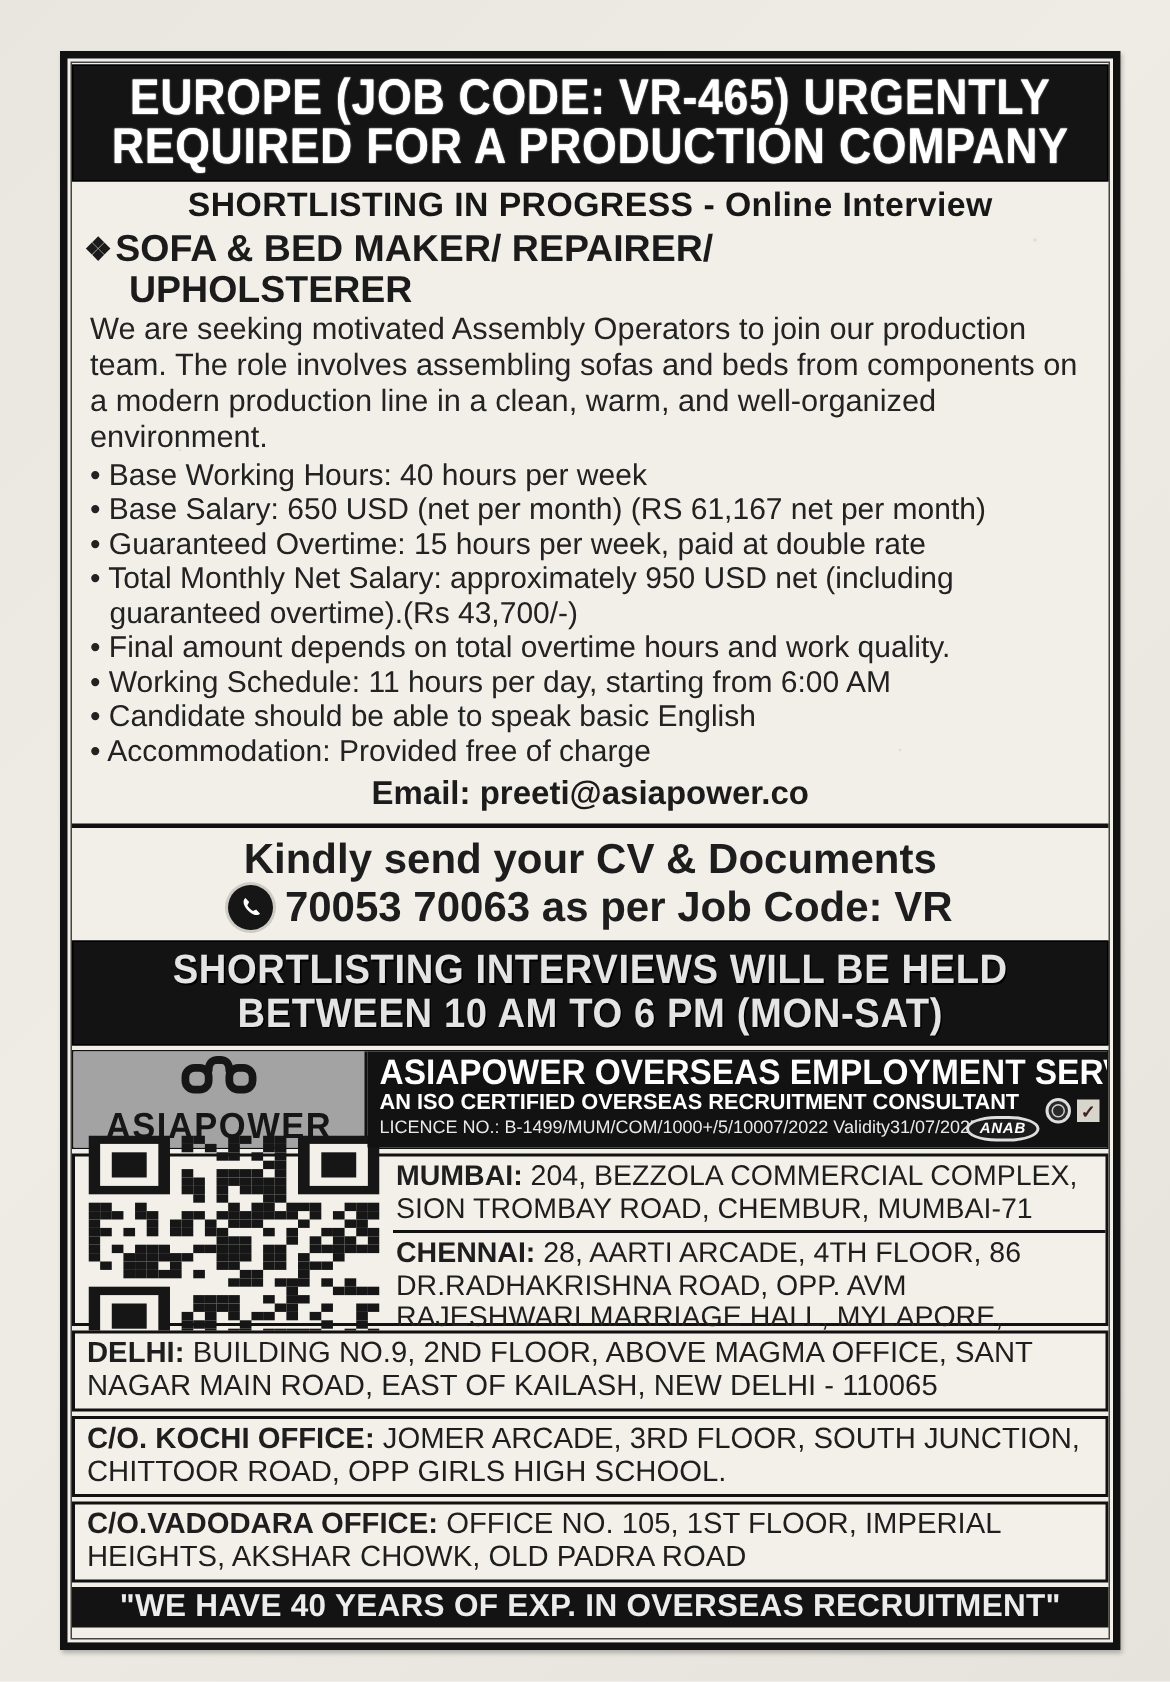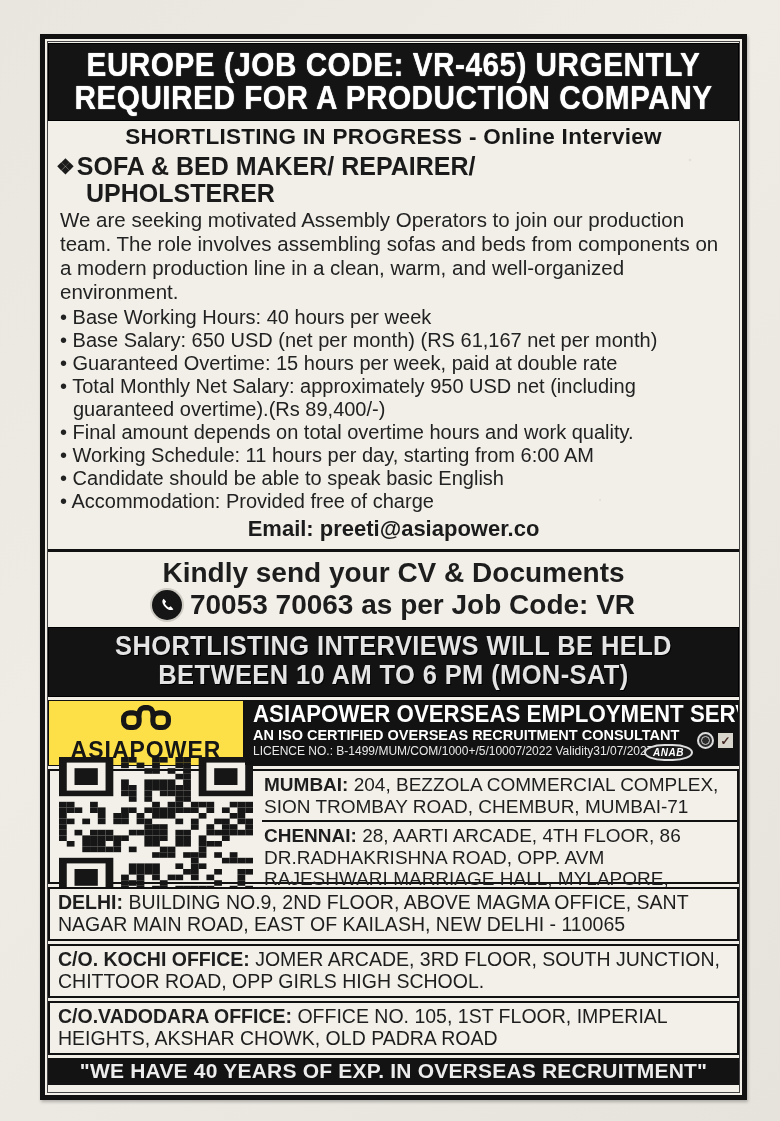--- a/index.html
+++ b/index.html
@@ -56,21 +56,21 @@
   
   .banner {
     background: #131313; color: #e4e4e4; text-align: center; font-weight: bold;
     font-size: 26px; line-height: 29px; padding: 4px 0 6px; border: 1px solid #000;
     text-shadow: 1px 1px 0 #000;
   }
   .banner .ln { transform: scale(0.98,1.05); transform-origin: center; letter-spacing: 0.4px; }
   
   .logorow { display: flex; margin-top: 3px; border: 1px solid #111; height: 66px; }
   .logocell {
-    width: 196px; background: #fde047; display: flex; flex-direction: column;
+    width: 196px; background: #a3a3a3; display: flex; flex-direction: column;
     align-items: center; justify-content: center; border-right: 2px solid #111; padding: 2px;
   }
   .logotext { font-weight: bold; font-size: 23px; letter-spacing: 1px; color: #161616; transform: scale(1,1.05); }
   .cocell { flex: 1; background: #121212; color: #fff; padding: 2px 6px 2px 8px; position: relative; overflow: hidden; }
   .coname { font-weight: bold; font-size: 22.5px; line-height: 24px; white-space: nowrap; transform: scale(0.99,1.05); transform-origin: left center; }
   .cosub { font-weight: bold; font-size: 14.5px; line-height: 17px; white-space: nowrap; }
   .colic { font-size: 12px; line-height: 14px; white-space: nowrap; color: #e9e9e9; }
   .badges { position: absolute; right: 5px; bottom: 4px; display: flex; align-items: center; gap: 4px; }
   .badge-anab {
     background: #1c1c1c; color: #fff; border: 2px solid #dedede; border-radius: 50%/60%;
@@ -121,21 +121,21 @@
     <div><span class="marker">❖</span><span>SOFA &amp; BED MAKER/ REPAIRER/</span></div>
     <div class="t2">UPHOLSTERER</div>
   </div>
 
   <div class="desc">We are seeking motivated Assembly Operators to join our production team. The role involves assembling sofas and beds from components on a modern production line in a clean, warm, and well-organized environment.</div>
 
   <ul class="bullets">
     <li>Base Working Hours: 40 hours per week</li>
     <li>Base Salary: 650 USD (net per month) (RS 61,167 net per month)</li>
     <li>Guaranteed Overtime: 15 hours per week, paid at double rate</li>
-    <li>Total Monthly Net Salary: approximately 950 USD net (including guaranteed overtime).(Rs 89,400/-)</li>
+    <li>Total Monthly Net Salary: approximately 950 USD net (including guaranteed overtime).(Rs 43,700/-)</li>
     <li>Final amount depends on total overtime hours and work quality.</li>
     <li>Working Schedule: 11 hours per day, starting from 6:00 AM</li>
     <li>Candidate should be able to speak basic English</li>
     <li>Accommodation: Provided free of charge</li>
   </ul>
 
   <div class="email">Email: preeti@asiapower.co</div>
 
   <div class="cvbox">
     <div>Kindly send your CV &amp; Documents</div>

